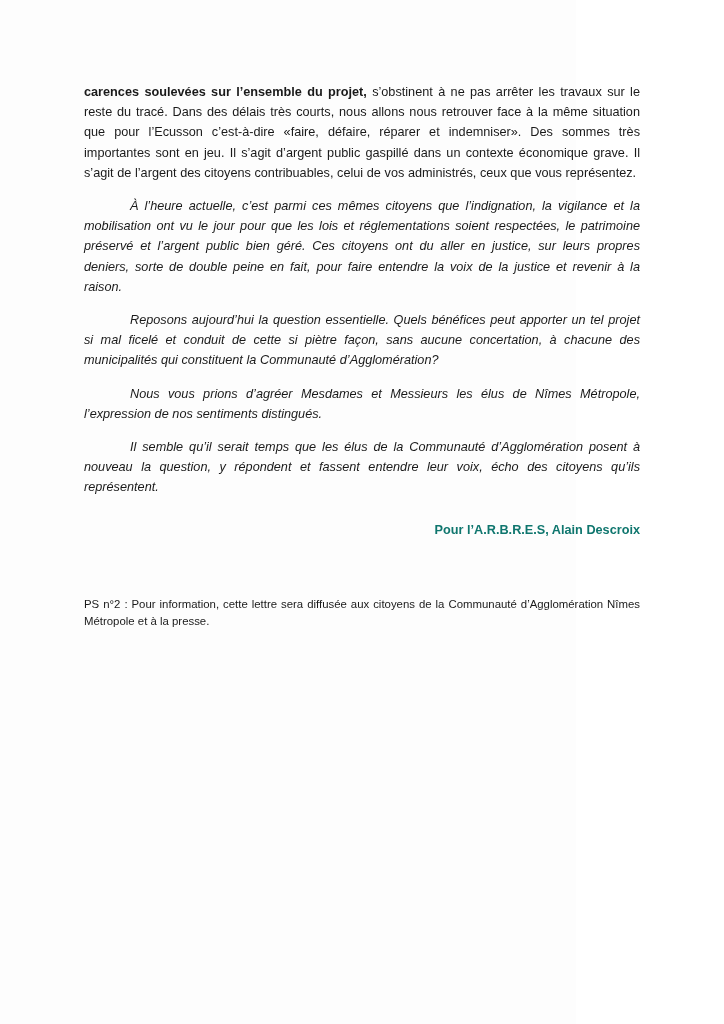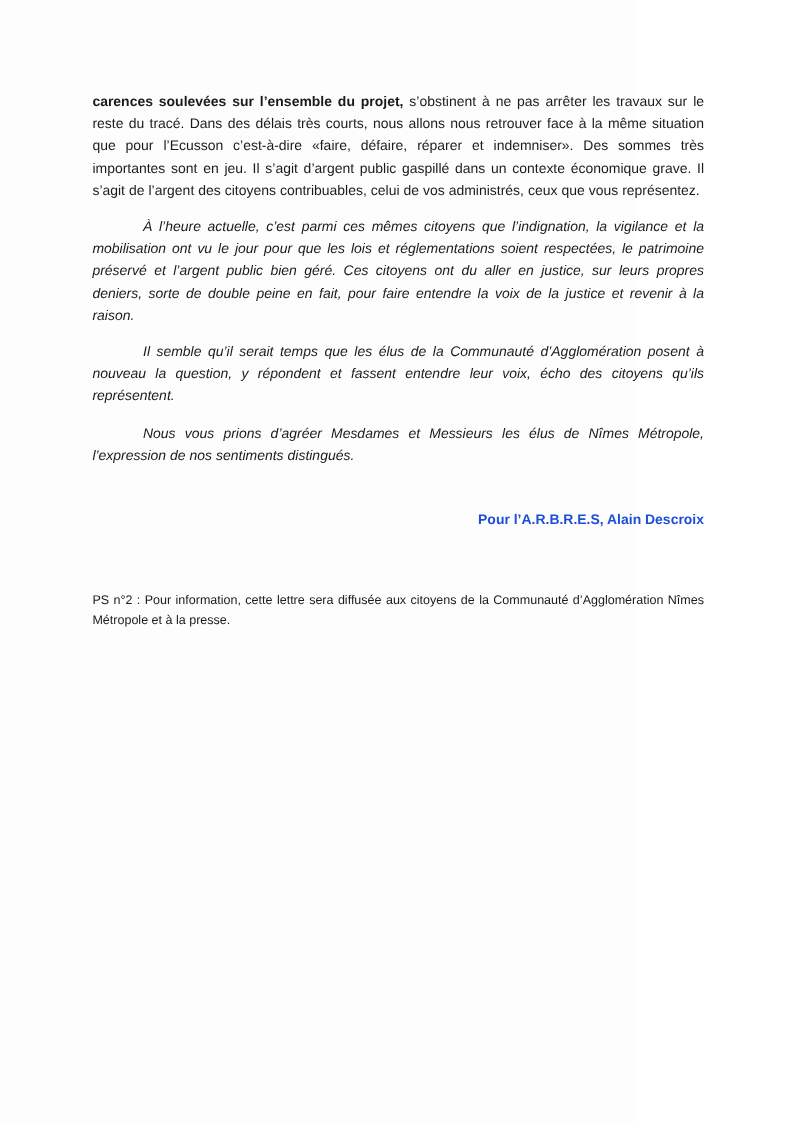--- a/index.html
+++ b/index.html
@@ -45,26 +45,26 @@
   .para.indent {
     text-indent: 46px;
     font-style: italic;
   }
   .para-lead {
     font-weight: bold;
   }
 
   
   .signature {
-    margin-top: 38px;
+    margin-top: 22px;
     text-align: right;
     font-size: 12.7px;
     font-weight: bold;
     line-height: 20px;
-    color: #1d4ed8;
+    color: #0f766e;
   }
 
   
   .ps-block {
     margin-top: 56px;
   }
   .ps {
     font-size: 11.4px;
     line-height: 17.6px;
     text-align: justify;
@@ -80,24 +80,25 @@
 </head>
 <body>
 
 <div class="page">
   <div class="content">
 
     <p class="para"><span class="para-lead">carences soulevées sur l’ensemble du projet,</span><span> s’obstinent à ne pas arrêter les travaux  sur le reste du tracé. Dans des délais très courts, nous allons nous retrouver face à la même situation que pour l’Ecusson c’est-à-dire «faire, défaire, réparer et indemniser». Des sommes très importantes sont en jeu. Il s’agit d’argent public gaspillé dans un contexte économique grave. Il s’agit de l’argent des citoyens contribuables, celui de vos administrés, ceux que vous représentez.</span></p>
 
     <p class="para indent">À l’heure actuelle, c’est parmi ces mêmes citoyens que l’indignation, la vigilance et la mobilisation ont vu le jour pour que les lois et réglementations soient respectées, le patrimoine préservé et l’argent public bien géré. Ces citoyens ont du aller en justice, sur leurs propres deniers, sorte de double peine en fait, pour faire entendre la voix de la justice et revenir à la raison.</p>
 
+    <p class="para indent">Reposons aujourd’hui la question essentielle. Quels bénéfices peut apporter un tel projet si mal ficelé et conduit de cette si piètre façon, sans aucune concertation, à chacune des municipalités qui constituent la Communauté d’Agglomération?</p>
+
+    <p class="para indent">Nous vous prions d’agréer Mesdames et Messieurs les élus de Nîmes Métropole, l’expression de nos sentiments distingués.</p>
 
     <p class="para indent">Il semble qu’il serait temps que les élus de la Communauté d’Agglomération posent à nouveau la question, y répondent et fassent entendre leur voix, écho des citoyens qu’ils représentent.</p>
-
-    <p class="para indent">Nous vous prions d’agréer Mesdames et Messieurs les élus de Nîmes Métropole, l’expression de nos sentiments distingués.</p>
 
     <div class="signature">Pour l’A.R.B.R.E.S, Alain Descroix</div>
 
     <div class="ps-block">
       <p class="ps">PS n°2 : Pour information, cette lettre sera diffusée aux citoyens de la Communauté d’Agglomération Nîmes Métropole et à la presse.</p>
     </div>
 
   </div>
 </div>
 

